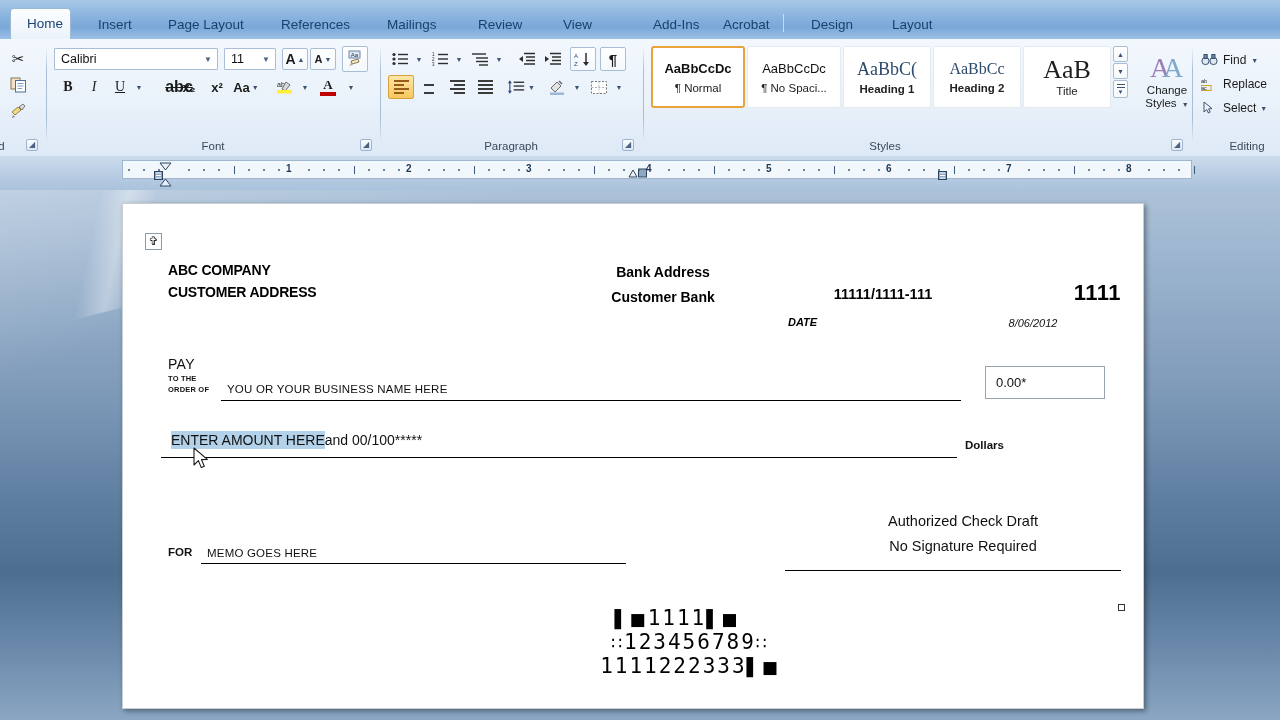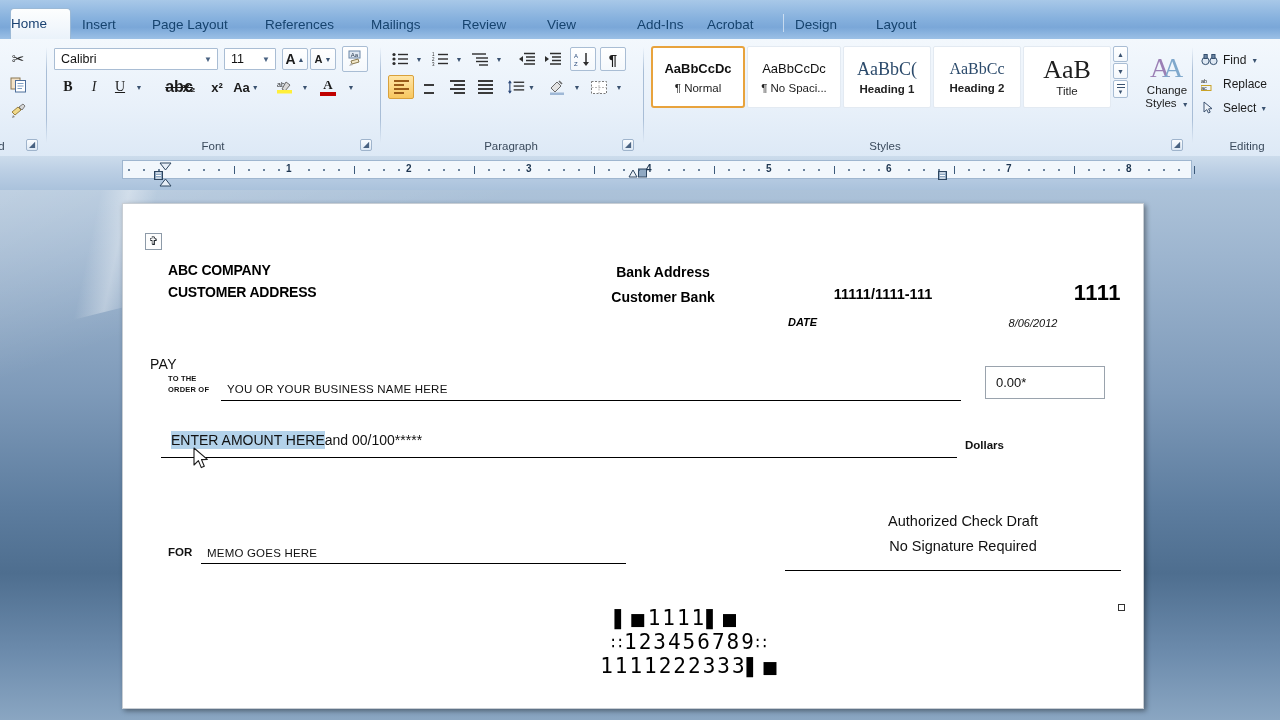--- a/index.html
+++ b/index.html
@@ -29,21 +29,21 @@
     position:absolute; left:0; top:0; width:1280px; height:156px;
     background:linear-gradient(180deg,#e9f1fa 0%,#dbe7f4 45%,#d3e0f0 100%);
     border-bottom:1px solid #8ca5c2;
   }
   #tabstrip {
     position:absolute; left:0; top:0; width:1280px; height:39px;
     background:linear-gradient(180deg,#a8c8e8 0%,#88b2de 45%,#7aa7d8 70%,#9cc0e6 100%);
   }
   .tab {
     position:absolute; top:11px; height:28px; line-height:27px;
-    padding:0 0; font-size:13.5px; color:#16436e; white-space:nowrap;
+    padding:0 16px; font-size:13.5px; color:#16436e; white-space:nowrap;
     cursor:default;
   }
   .tab.active {
     top:8px; height:31px; line-height:30px;
     background:linear-gradient(180deg,#fdfefe 0%,#f2f7fc 60%,#eaf2fa 100%);
     border:1px solid #9bb9d6; border-bottom:none;
     border-radius:4px 4px 0 0; color:#1a4272; font-weight:normal;
   }
   .tabsep { position:absolute; top:14px; width:1px; height:18px; background:rgba(255,255,255,0.55); }
 
@@ -135,21 +135,21 @@
   .date-label {
     position:absolute; left:665px; top:112px; width:190px; text-align:left;
     font-size:11px; font-style:italic; font-weight:bold; color:#000;
   }
   .date-value {
     position:absolute; left:850px; top:113px; width:120px; text-align:center;
     font-size:11px; font-style:italic; color:#111;
   }
 
   .pay-label {
-    position:absolute; left:27px; top:152px; font-size:14px; color:#111;
+    position:absolute; left:45px; top:152px; font-size:14px; color:#111;
     letter-spacing:0.3px;
   }
   .pay-sub {
     position:absolute; left:45px; top:170px; font-size:7.5px; color:#111;
     font-weight:bold; line-height:10.5px; letter-spacing:0.2px;
   }
   .payee-line {
     position:absolute; left:98px; top:196px; width:740px; height:1px; background:#000;
   }
   .payee-text {

